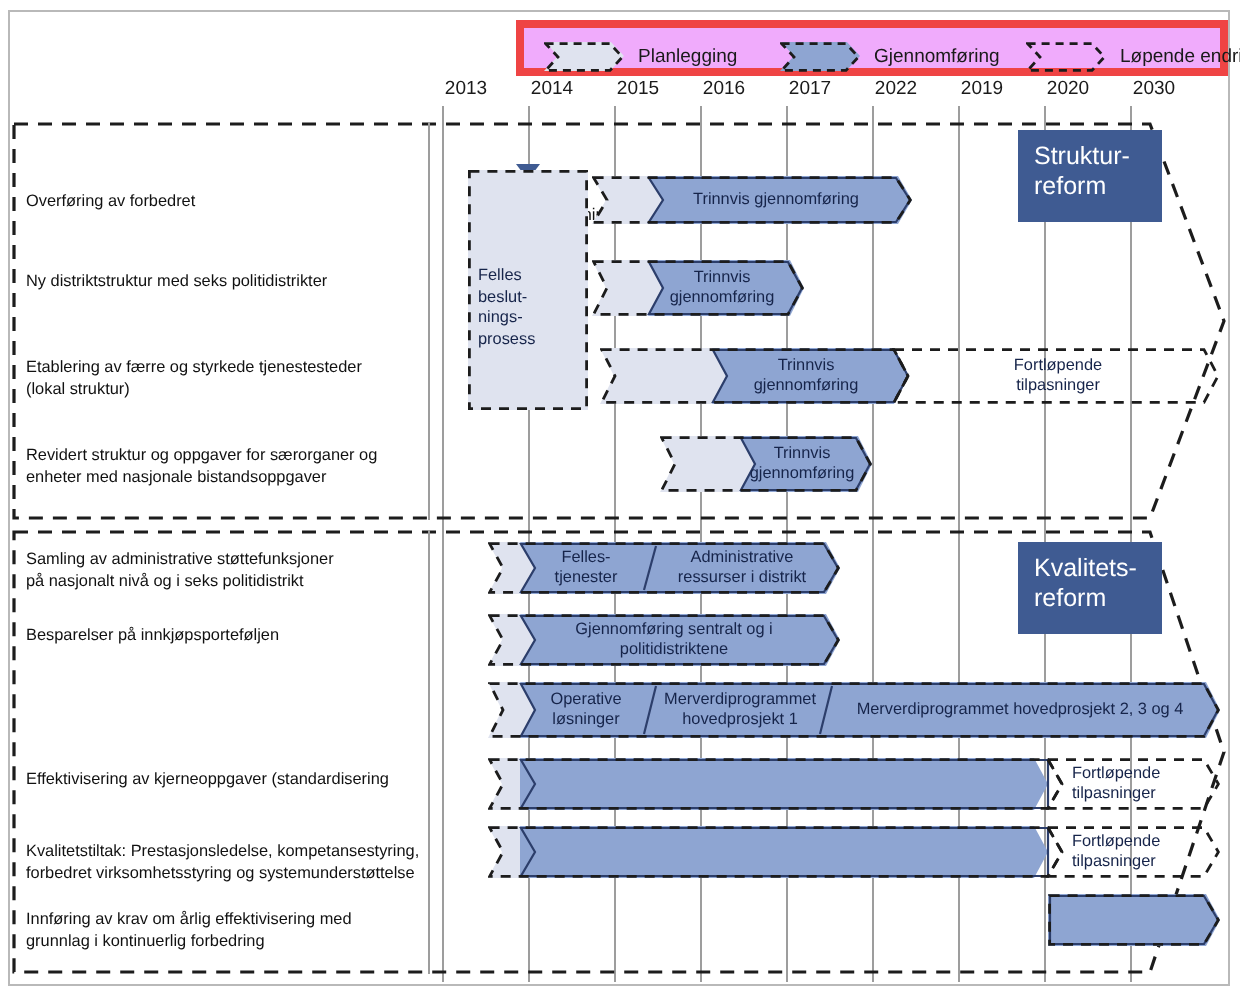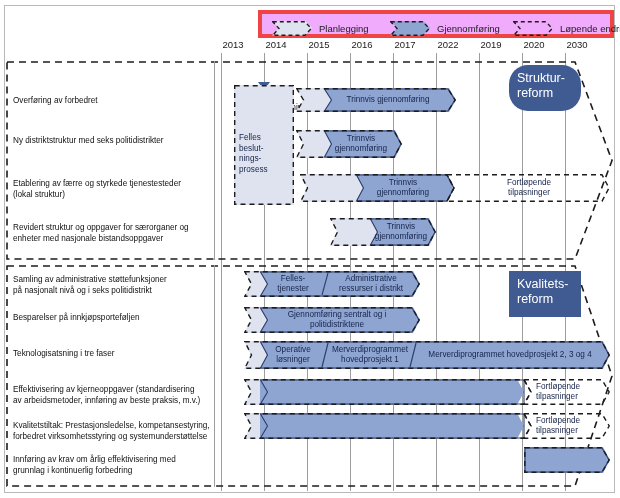--- a/index.html
+++ b/index.html
@@ -191,45 +191,41 @@
     <svg class="outline" width="106" height="28">
       <polygon points="40.5,1 98,1 105,14 98,27 40.5,27 47.5,14" fill="none" stroke="#2c3e6b" stroke-width="1.1"></polygon>
       <polygon points="0.8,0.8 98,0.8 105.2,14 98,27.2 0.8,27.2 7.5,14" fill="none" stroke="#1c1c1c" stroke-width="1.4" stroke-dasharray="5,4"></polygon>
     </svg>
     <div class="txt" style="left:42px;width:58px;flex-direction:column;">
       <span>Trinnvis</span>
       <span>gjennomføring</span>
     </div>
   </div>
 
-  <div class="badge" style="left:509px;top:65px;width:72px;height:46px;border-radius:19px;">
+  <div class="badge" style="left:509px;top:65px;width:72px;height:46px;">
     <div>Struktur-</div>
     <div>reform</div>
   </div>
 
   <div class="section" style="left:6px;top:265px;width:607px;height:222px;">
     <svg width="607" height="222" style="position:absolute;left:0;top:0;">
       <polygon points="1,1 569,1 606,111 569,221 1,221" fill="none" stroke="#1c1c1c" stroke-width="1.6" stroke-dasharray="7,5"></polygon>
     </svg>
   </div>
   <div class="divider" style="left:214px;top:265px;height:222px;"></div>
 
   <div class="rowlabel" style="left:13px;top:274px;width:200px;">
     <div>Samling av administrative støttefunksjoner</div>
     <div>på nasjonalt nivå og i seks politidistrikt</div>
   </div>
   <div class="rowlabel" style="left:13px;top:312px;width:200px;">
     <div>Besparelser på innkjøpsporteføljen</div>
   </div>
-  <div class="rowlabel" style="left:13px;top:348px;width:200px;">
-    <div>Teknologisatsning i tre faser</div>
-  </div>
   <div class="rowlabel" style="left:13px;top:384px;width:205px;">
     <div>Effektivisering av kjerneoppgaver (standardisering</div>
-    <div>av arbeidsmetoder, innføring av beste praksis, m.v.)</div>
   </div>
   <div class="rowlabel" style="left:13px;top:420px;width:208px;">
     <div>Kvalitetstiltak: Prestasjonsledelse, kompetansestyring,</div>
     <div>forbedret virksomhetsstyring og systemunderstøttelse</div>
   </div>
   <div class="rowlabel" style="left:13px;top:454px;width:205px;">
     <div>Innføring av krav om årlig effektivisering med</div>
     <div>grunnlag i kontinuerlig forbedring</div>
   </div>
 

